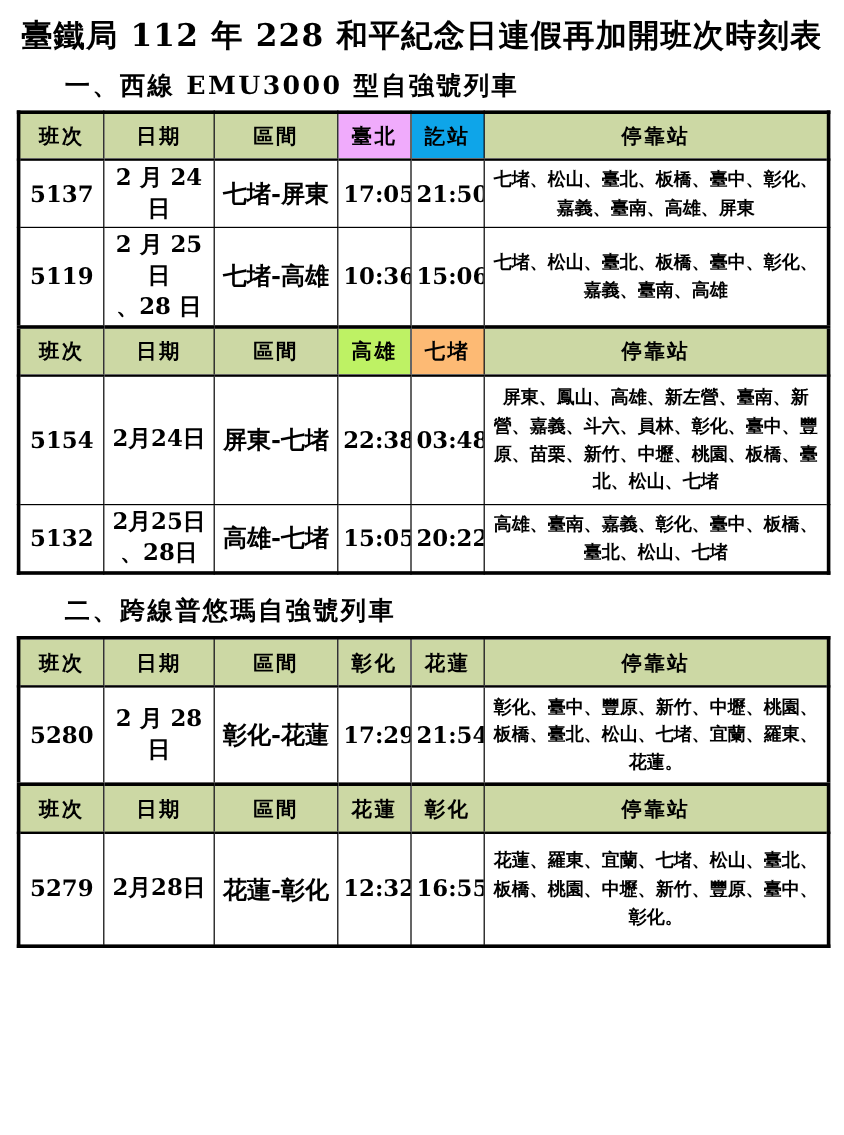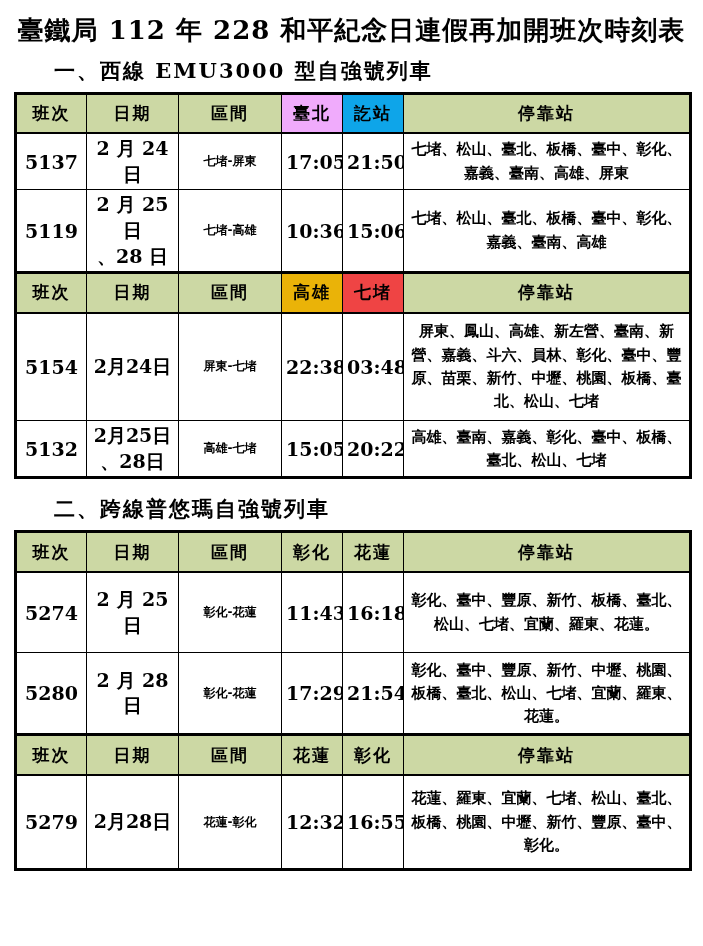--- a/index.html
+++ b/index.html
@@ -56,21 +56,21 @@
     letter-spacing: 2px;
     height: 40px;
     border-bottom: 2px solid #000;
   }
   tr.hdr.mid th {
     border-top: 3.5px solid #000;
   }
   .c-train  { font-size: 19px; font-weight: bold; }
   .c-train .note { font-size: 13px; letter-spacing: 0; display: block; margin-top: -2px; }
   .c-date   { font-size: 19px; white-space: pre-line; line-height: 1.35; }
-  .c-route  { font-size: 12px; letter-spacing: 0; }
+  .c-route  { font-size: 20px; letter-spacing: 0; }
   .c-time   { font-size: 19px; }
   .c-stops  {
     text-align: left;
     font-size: 15px;
     line-height: 1.55;
     padding: 3px 7px;
     letter-spacing: 0;
   }
   .h-r56  { height: 55px; }
   .h-r74  { height: 73px; }
@@ -126,22 +126,22 @@
           <td class="c-route">七堵-高雄</td>
           <td class="c-time">10:36</td>
           <td class="c-time">15:06</td>
           <td class="c-stops">七堵、松山、臺北、板橋、臺中、彰化、嘉義、臺南、高雄</td>
         </tr>
 
         <tr class="hdr mid">
           <th class="hdr-cell" style="background: rgb(204, 216, 164);">班次</th>
           <th class="hdr-cell" style="background: rgb(204, 216, 164);">日期</th>
           <th class="hdr-cell" style="background: rgb(204, 216, 164);">區間</th>
-          <th class="hdr-cell" style="background: #eab308; margin-top: 47px;">高雄</th>
-          <th class="hdr-cell" style="background: #ef4444; margin-left: 28px;">七堵</th>
+          <th class="hdr-cell" style="background: #bef264; margin-top: 47px;">高雄</th>
+          <th class="hdr-cell" style="background: #fdba74; margin-left: 28px;">七堵</th>
           <th class="hdr-cell" style="background: rgb(204, 216, 164);">停靠站</th>
         </tr>
 
         <tr class="h-r108">
           <td class="c-train">5154</td>
           <td class="c-date">2月24日</td>
           <td class="c-route">屏東-七堵</td>
           <td class="c-time">22:38</td>
           <td class="c-time">03:48</td>
           <td class="c-stops">屏東、鳳山、高雄、新左營、臺南、新營、嘉義、斗六、員林、彰化、臺中、豐原、苗栗、新竹、中壢、桃園、板橋、臺北、松山、七堵</td>
@@ -175,28 +175,20 @@
       <tbody>
         <tr class="hdr">
           <th class="hdr-cell" style="background: rgb(204, 216, 164);">班次</th>
           <th class="hdr-cell" style="background: rgb(204, 216, 164);">日期</th>
           <th class="hdr-cell" style="background: rgb(204, 216, 164);">區間</th>
           <th class="hdr-cell" style="background: rgb(204, 216, 164);">彰化</th>
           <th class="hdr-cell" style="background: rgb(204, 216, 164);">花蓮</th>
           <th class="hdr-cell" style="background: rgb(204, 216, 164);">停靠站</th>
         </tr>
 
-        <tr class="h-r81">
-          <td class="c-train">5274</td>
-          <td class="c-date">2 月 25 日</td>
-          <td class="c-route">彰化-花蓮</td>
-          <td class="c-time">11:43</td>
-          <td class="c-time">16:18</td>
-          <td class="c-stops">彰化、臺中、豐原、新竹、板橋、臺北、松山、七堵、宜蘭、羅東、花蓮。</td>
-        </tr>
 
         <tr class="h-r82">
           <td class="c-train">5280</td>
           <td class="c-date">2 月 28 日</td>
           <td class="c-route">彰化-花蓮</td>
           <td class="c-time">17:29</td>
           <td class="c-time">21:54</td>
           <td class="c-stops">彰化、臺中、豐原、新竹、中壢、桃園、板橋、臺北、松山、七堵、宜蘭、羅東、花蓮。</td>
         </tr>
 

